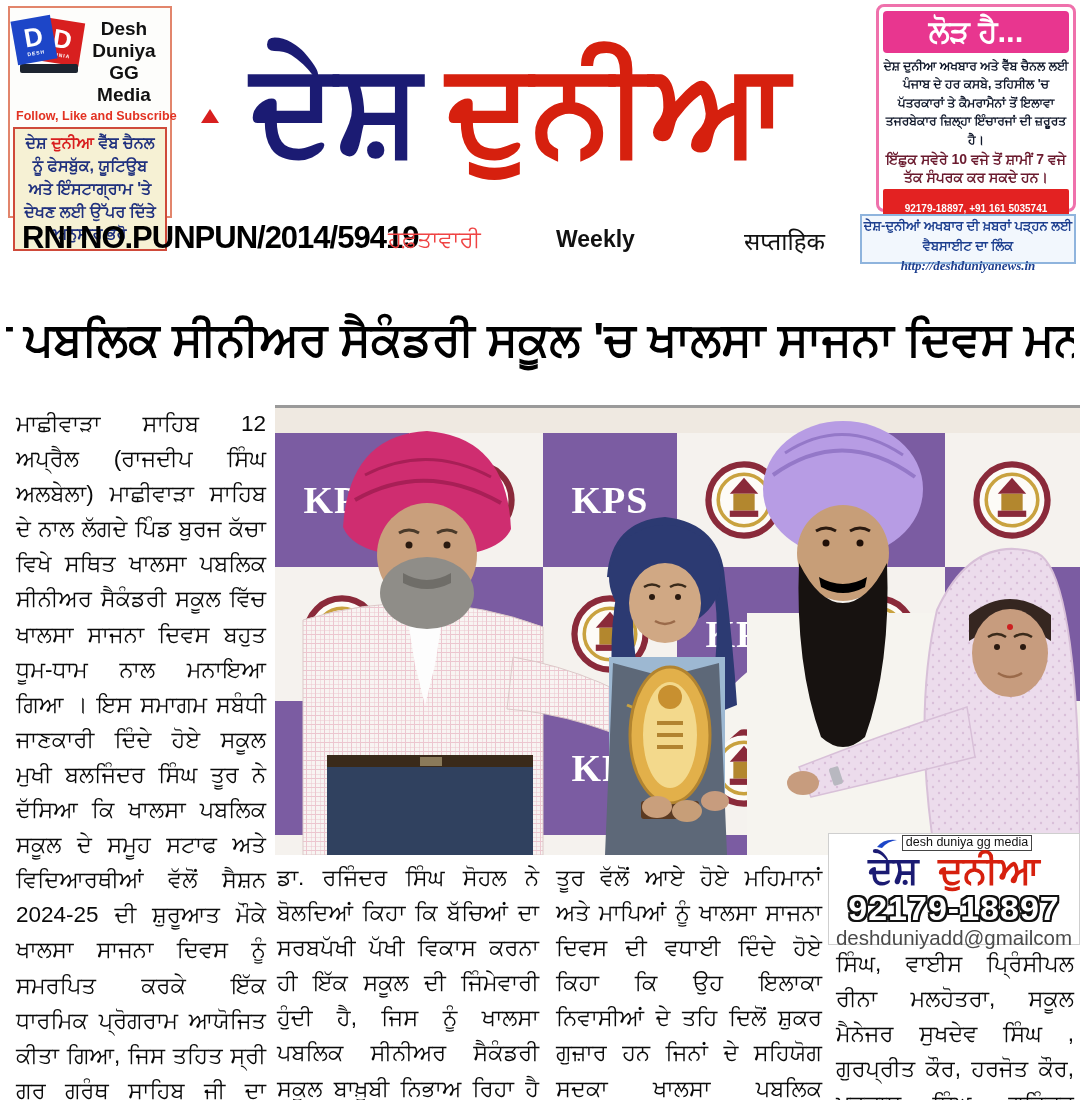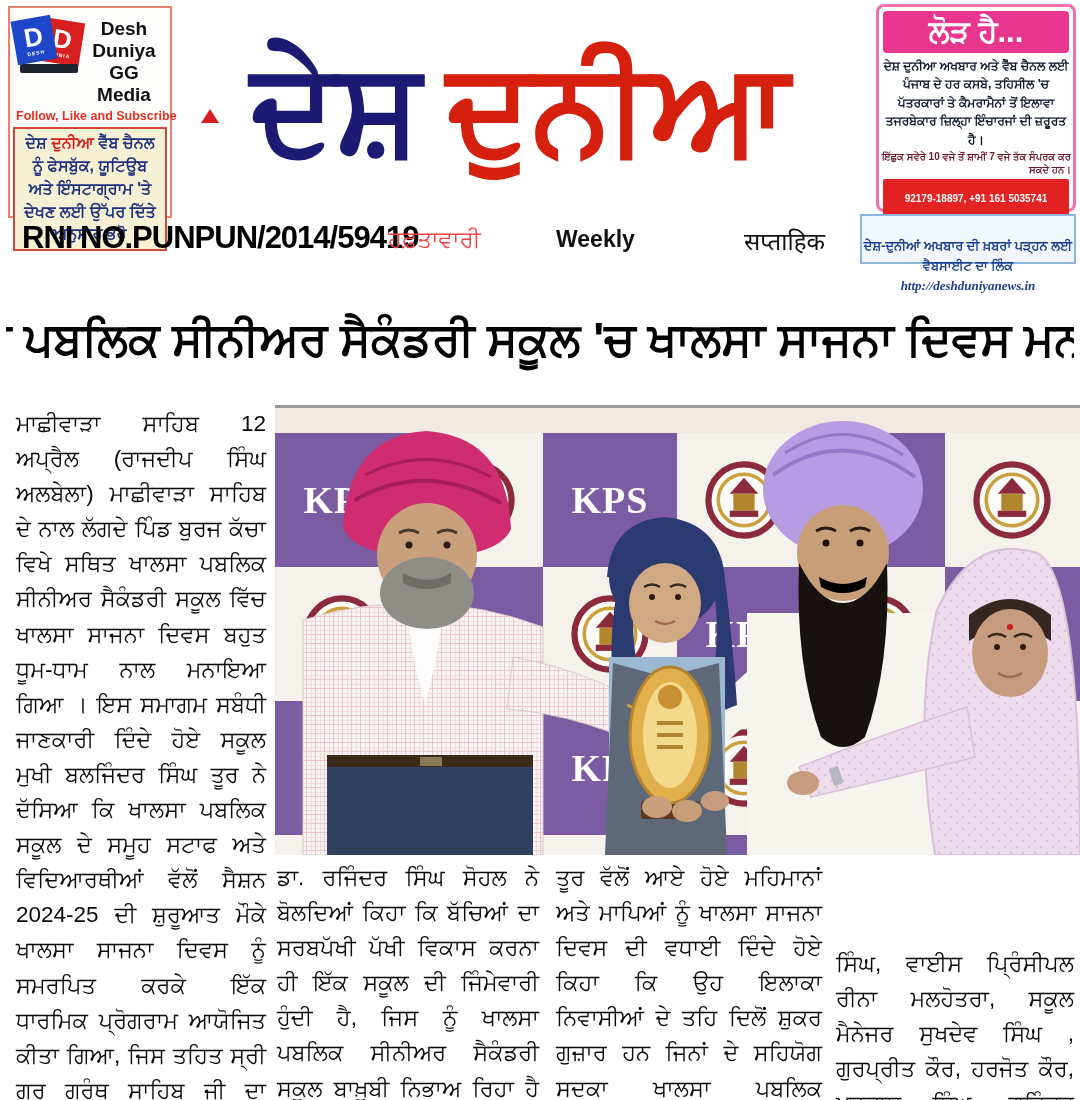--- a/index.html
+++ b/index.html
@@ -37,30 +37,30 @@
   .mast-w2{color:#d6200e;margin-left:26px;}
 
   
   .need-box{position:absolute;left:876px;top:4px;width:200px;height:208px;
             border:3px solid #ef71ac;border-radius:8px;background:#fff;box-sizing:border-box;
             display:flex;flex-direction:column;}
   .need-header{margin:4px 4px 2px 4px;background:#e8368f;color:#fff;border-radius:4px;
                font-size:31px;font-weight:bold;text-align:center;line-height:1.35;}
   .need-body{padding:2px 3px 0 3px;color:#0f172a;font-size:12.3px;font-weight:bold;
              text-align:center;line-height:1.5;}
-  .need-timing{padding:1px 2px;color:#6a1a2e;font-size:10px;font-weight:bold;
-               text-align:right;line-height:1.3;}
+  .need-timing{padding:1px 2px;color:#6a1a2e;font-size:14px;font-weight:bold;
+               text-align:center;line-height:1.3;}
   .need-phones{margin:2px 4px 4px 4px;background:#e32222;color:#fff;font-size:10px;
                font-weight:bold;text-align:center;padding:14px 0;border-radius:2px;}
 
   
   .website-box{position:absolute;left:860px;top:214px;width:216px;height:50px;
                border:2px solid #8fb4dd;background:#f2f7fd;box-sizing:border-box;
                color:#1d3f8f;font-size:13px;font-weight:bold;text-align:center;
-               padding-top:20px;line-height:1.55;}
+               padding-top:0;line-height:1.55;}
   .website-link{font-style:italic;font-family:"Liberation Serif","DejaVu Serif",serif;
                 color:#1d3f8f;}
 
   
   .info-row{position:absolute;left:0;top:218px;width:944px;height:44px;}
   .rni{position:absolute;left:22px;top:2px;font-size:31px;font-weight:bold;color:#000;
        letter-spacing:-1px;}
   .weekly-pa{position:absolute;left:388px;top:8px;font-size:23px;color:#ef4444;}
   .weekly-en{position:absolute;left:556px;top:8px;font-size:23px;font-weight:bold;color:#111;}
   .weekly-hi{position:absolute;left:744px;top:6px;font-size:24px;color:#111;
@@ -318,18 +318,32 @@
       </g>
 
       <g>
         <ellipse cx="382" cy="402" rx="15" ry="11" fill="#c99f7c"></ellipse>
         <ellipse cx="412" cy="406" rx="15" ry="11" fill="#c79e78"></ellipse>
         <ellipse cx="440" cy="396" rx="14" ry="10" fill="#c79c7e"></ellipse>
       </g>
     </svg>
   </div>
 
+  <div class="contact-card">
+    <div class="wm-row">
+      <svg width="22" height="12" viewBox="0 0 22 12">
+        <path d="M1,10 Q8,1 21,3 Q12,4 6,11 Z" fill="#1d46c8"></path>
+      </svg>
+      <span class="wm-text">desh duniya gg media</span>
+    </div>
+    <div class="card-brand">
+      <span class="b1">ਦੇਸ਼</span>
+      <span class="b2">ਦੁਨੀਆ</span>
+    </div>
+    <div class="card-phone">92179-18897</div>
+    <div class="card-email">deshduniyadd@gmailcom</div>
+  </div>
 
   <div class="a-col col2">ਡਾ. ਰਜਿੰਦਰ ਸਿੰਘ ਸੋਹਲ ਨੇ ਬੋਲਦਿਆਂ ਕਿਹਾ ਕਿ ਬੱਚਿਆਂ ਦਾ ਸਰਬਪੱਖੀ ਪੱਖੀ ਵਿਕਾਸ ਕਰਨਾ ਹੀ ਇੱਕ ਸਕੂਲ ਦੀ ਜਿੰਮੇਵਾਰੀ ਹੁੰਦੀ ਹੈ, ਜਿਸ ਨੂੰ ਖਾਲਸਾ ਪਬਲਿਕ ਸੀਨੀਅਰ ਸੈਕੰਡਰੀ ਸਕੂਲ ਬਾਖ਼ੂਬੀ ਨਿਭਾਅ ਰਿਹਾ ਹੈ ਅਤੇ ਦੁਨਿਆਵੀ ਸਿੱਖਿਆ ਦੇ ਨਾਲ-ਨਾਲ ਧਾਰਮਿਕ ਸਿੱਖਿਆ ਵੀ ਪ੍ਰਦਾਨ ਕਰ ਰਿਹਾ ਹੈ । ਸਕੂਲ ਪ੍ਰਿੰਸੀਪਲ ਮੈਡਮ ਹਰਿੰਦਰਪਾਲ ਕੌਰ</div>
   <div class="a-col col3">ਤੂਰ ਵੱਲੋਂ ਆਏ ਹੋਏ ਮਹਿਮਾਨਾਂ ਅਤੇ ਮਾਪਿਆਂ ਨੂੰ ਖਾਲਸਾ ਸਾਜਨਾ ਦਿਵਸ ਦੀ ਵਧਾਈ ਦਿੰਦੇ ਹੋਏ ਕਿਹਾ ਕਿ ਉਹ ਇਲਾਕਾ ਨਿਵਾਸੀਆਂ ਦੇ ਤਹਿ ਦਿਲੋਂ ਸ਼ੁਕਰ ਗੁਜ਼ਾਰ ਹਨ ਜਿਨਾਂ ਦੇ ਸਹਿਯੋਗ ਸਦਕਾ ਖਾਲਸਾ ਪਬਲਿਕ ਸੀਨੀਅਰ ਸੈਕੰਡਰੀ ਸਕੂਲ ਸਾਲ ਦਰ ਸਾਲ ਬੁਲੰਦੀਆਂ ਨੂੰ ਛੂਹ ਰਿਹਾ ਹੈ। ਇਸ ਮੌਕੇ ਹੋਰਨਾਂ ਤੋਂ ਇਲਾਵਾ ਜਗਦੀਸ਼ ਸਿੰਘ ਬਰਾੜ, ਜਸਵੀਰ ਸਿੰਘ, ਰਘੂਵੀਰ</div>
   <div class="a-col col4">ਸਿੰਘ, ਵਾਈਸ ਪ੍ਰਿੰਸੀਪਲ ਰੀਨਾ ਮਲਹੋਤਰਾ, ਸਕੂਲ ਮੈਨੇਜਰ ਸੁਖਦੇਵ ਸਿੰਘ , ਗੁਰਪ੍ਰੀਤ ਕੌਰ, ਹਰਜੋਤ ਕੌਰ, ਪ੍ਰਕਾਸ਼ ਸਿੰਘ, ਗੁਰਿੰਦਰ ਸਿੰਘ, ਅਮਰਿੰਦਰ ਸਿੰਘ, ਕਿਰਨਾ ਦੇਵੀ, ਜਗਦੀਪ ਕੌਰ ਆਦਿ ਮੌਜੂਦ ਸਨ ।</div>
 
 </div>
 
 </body></html>

